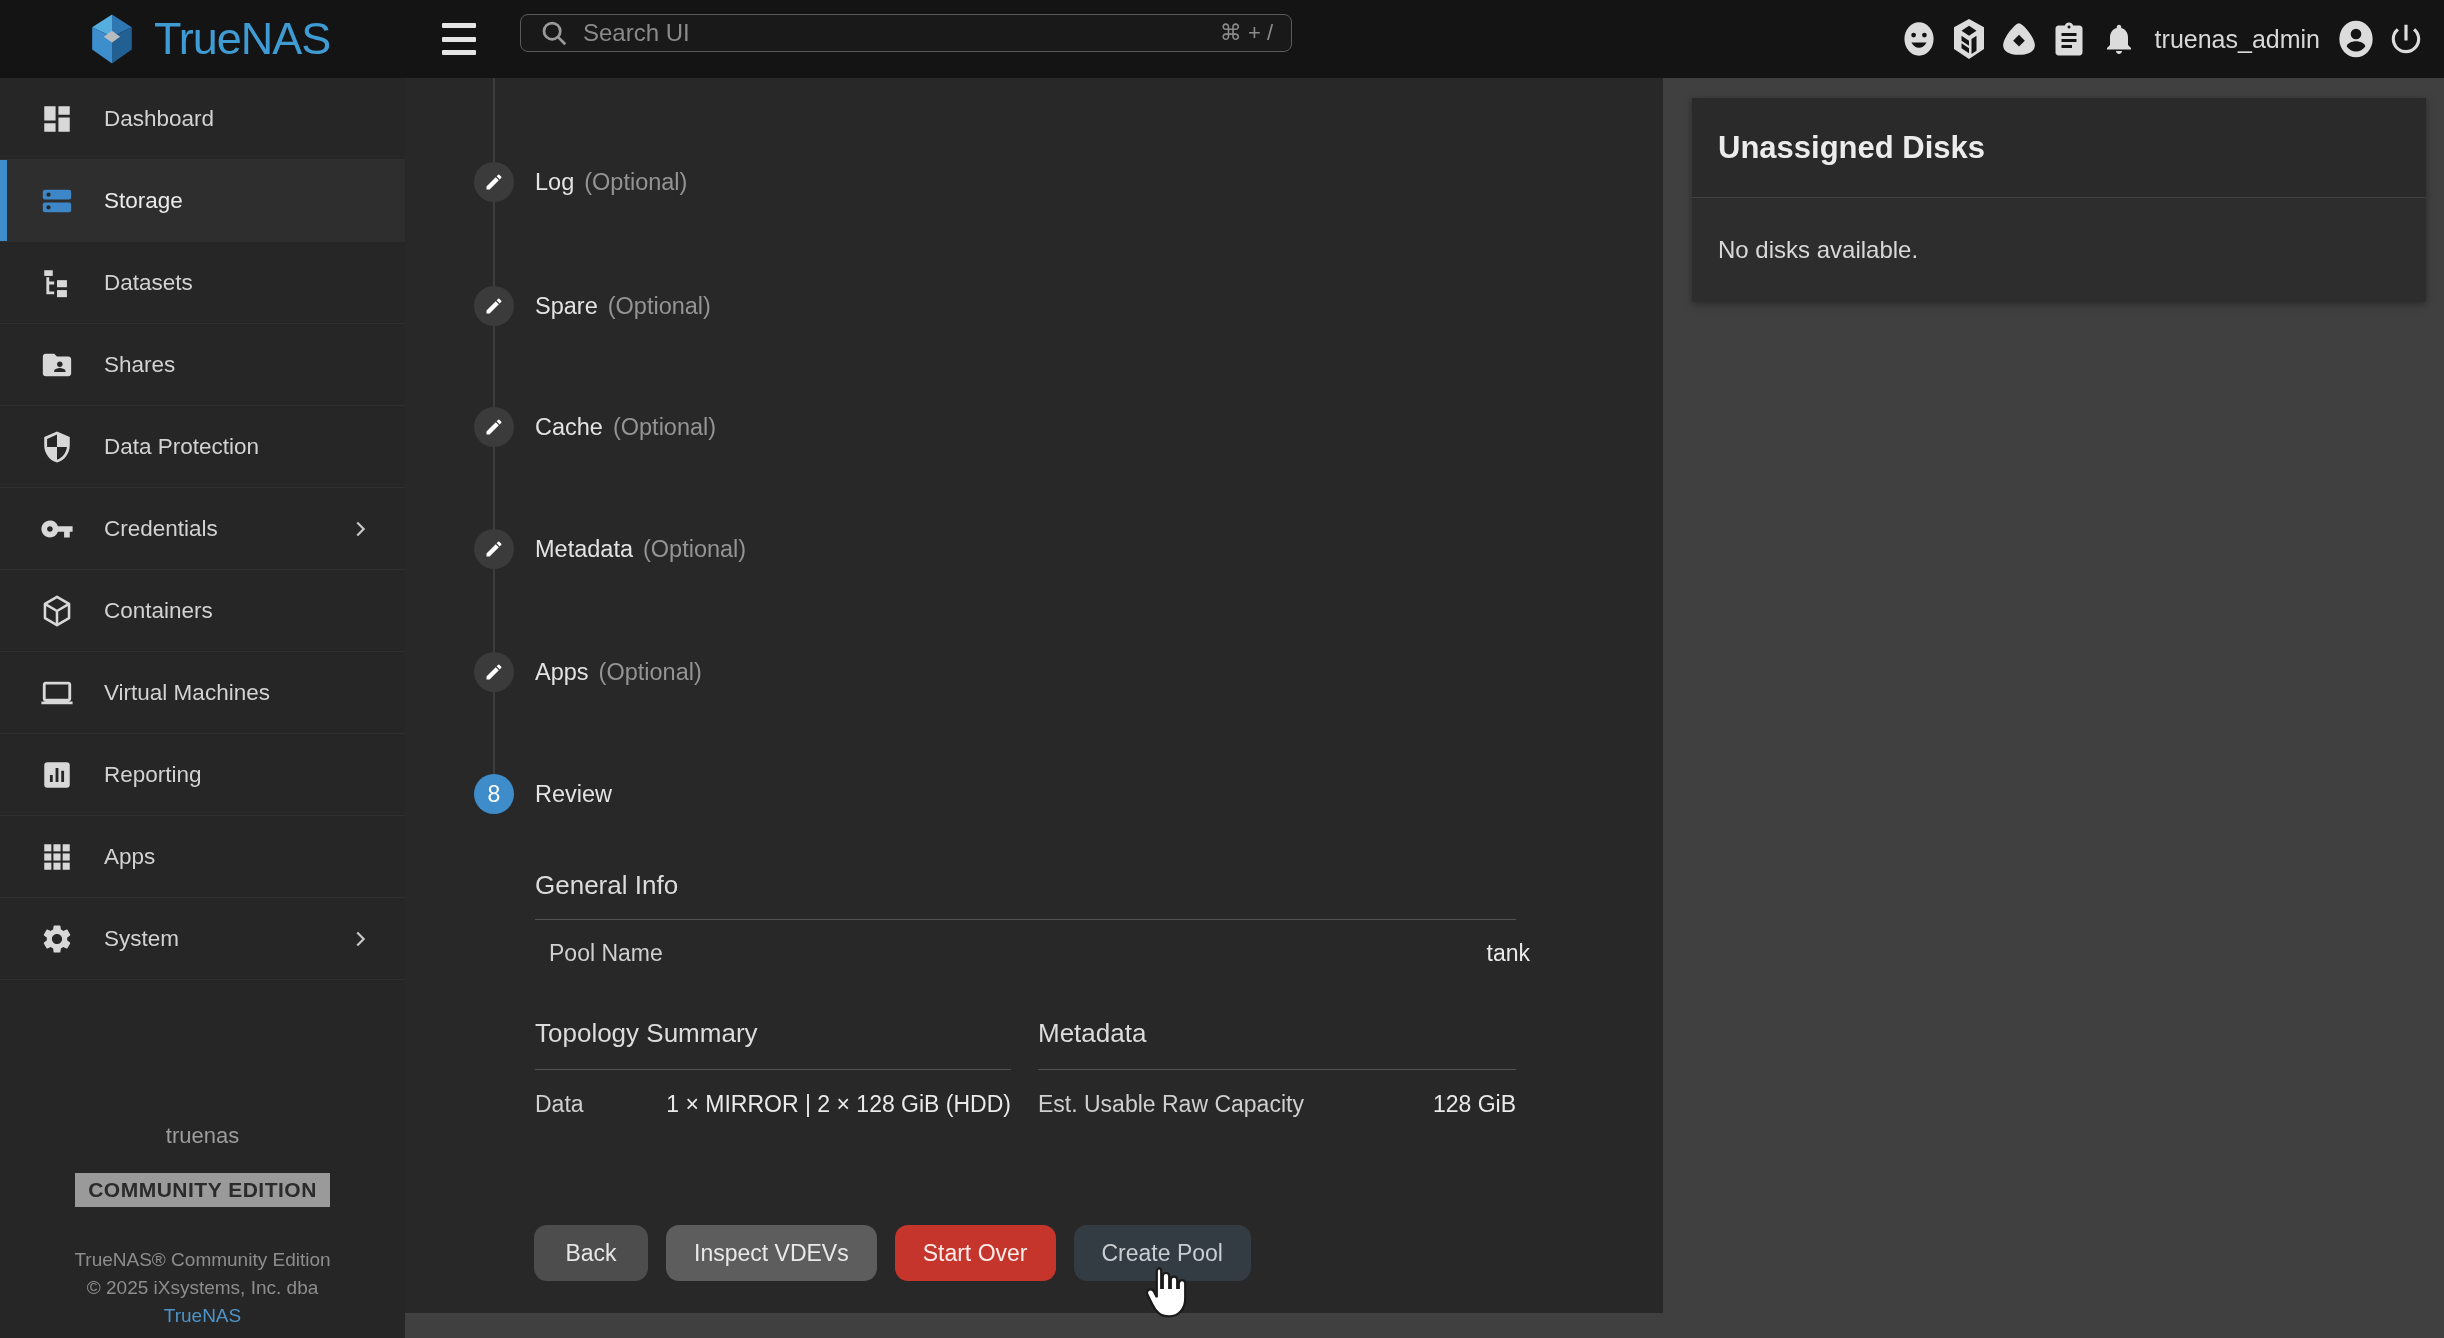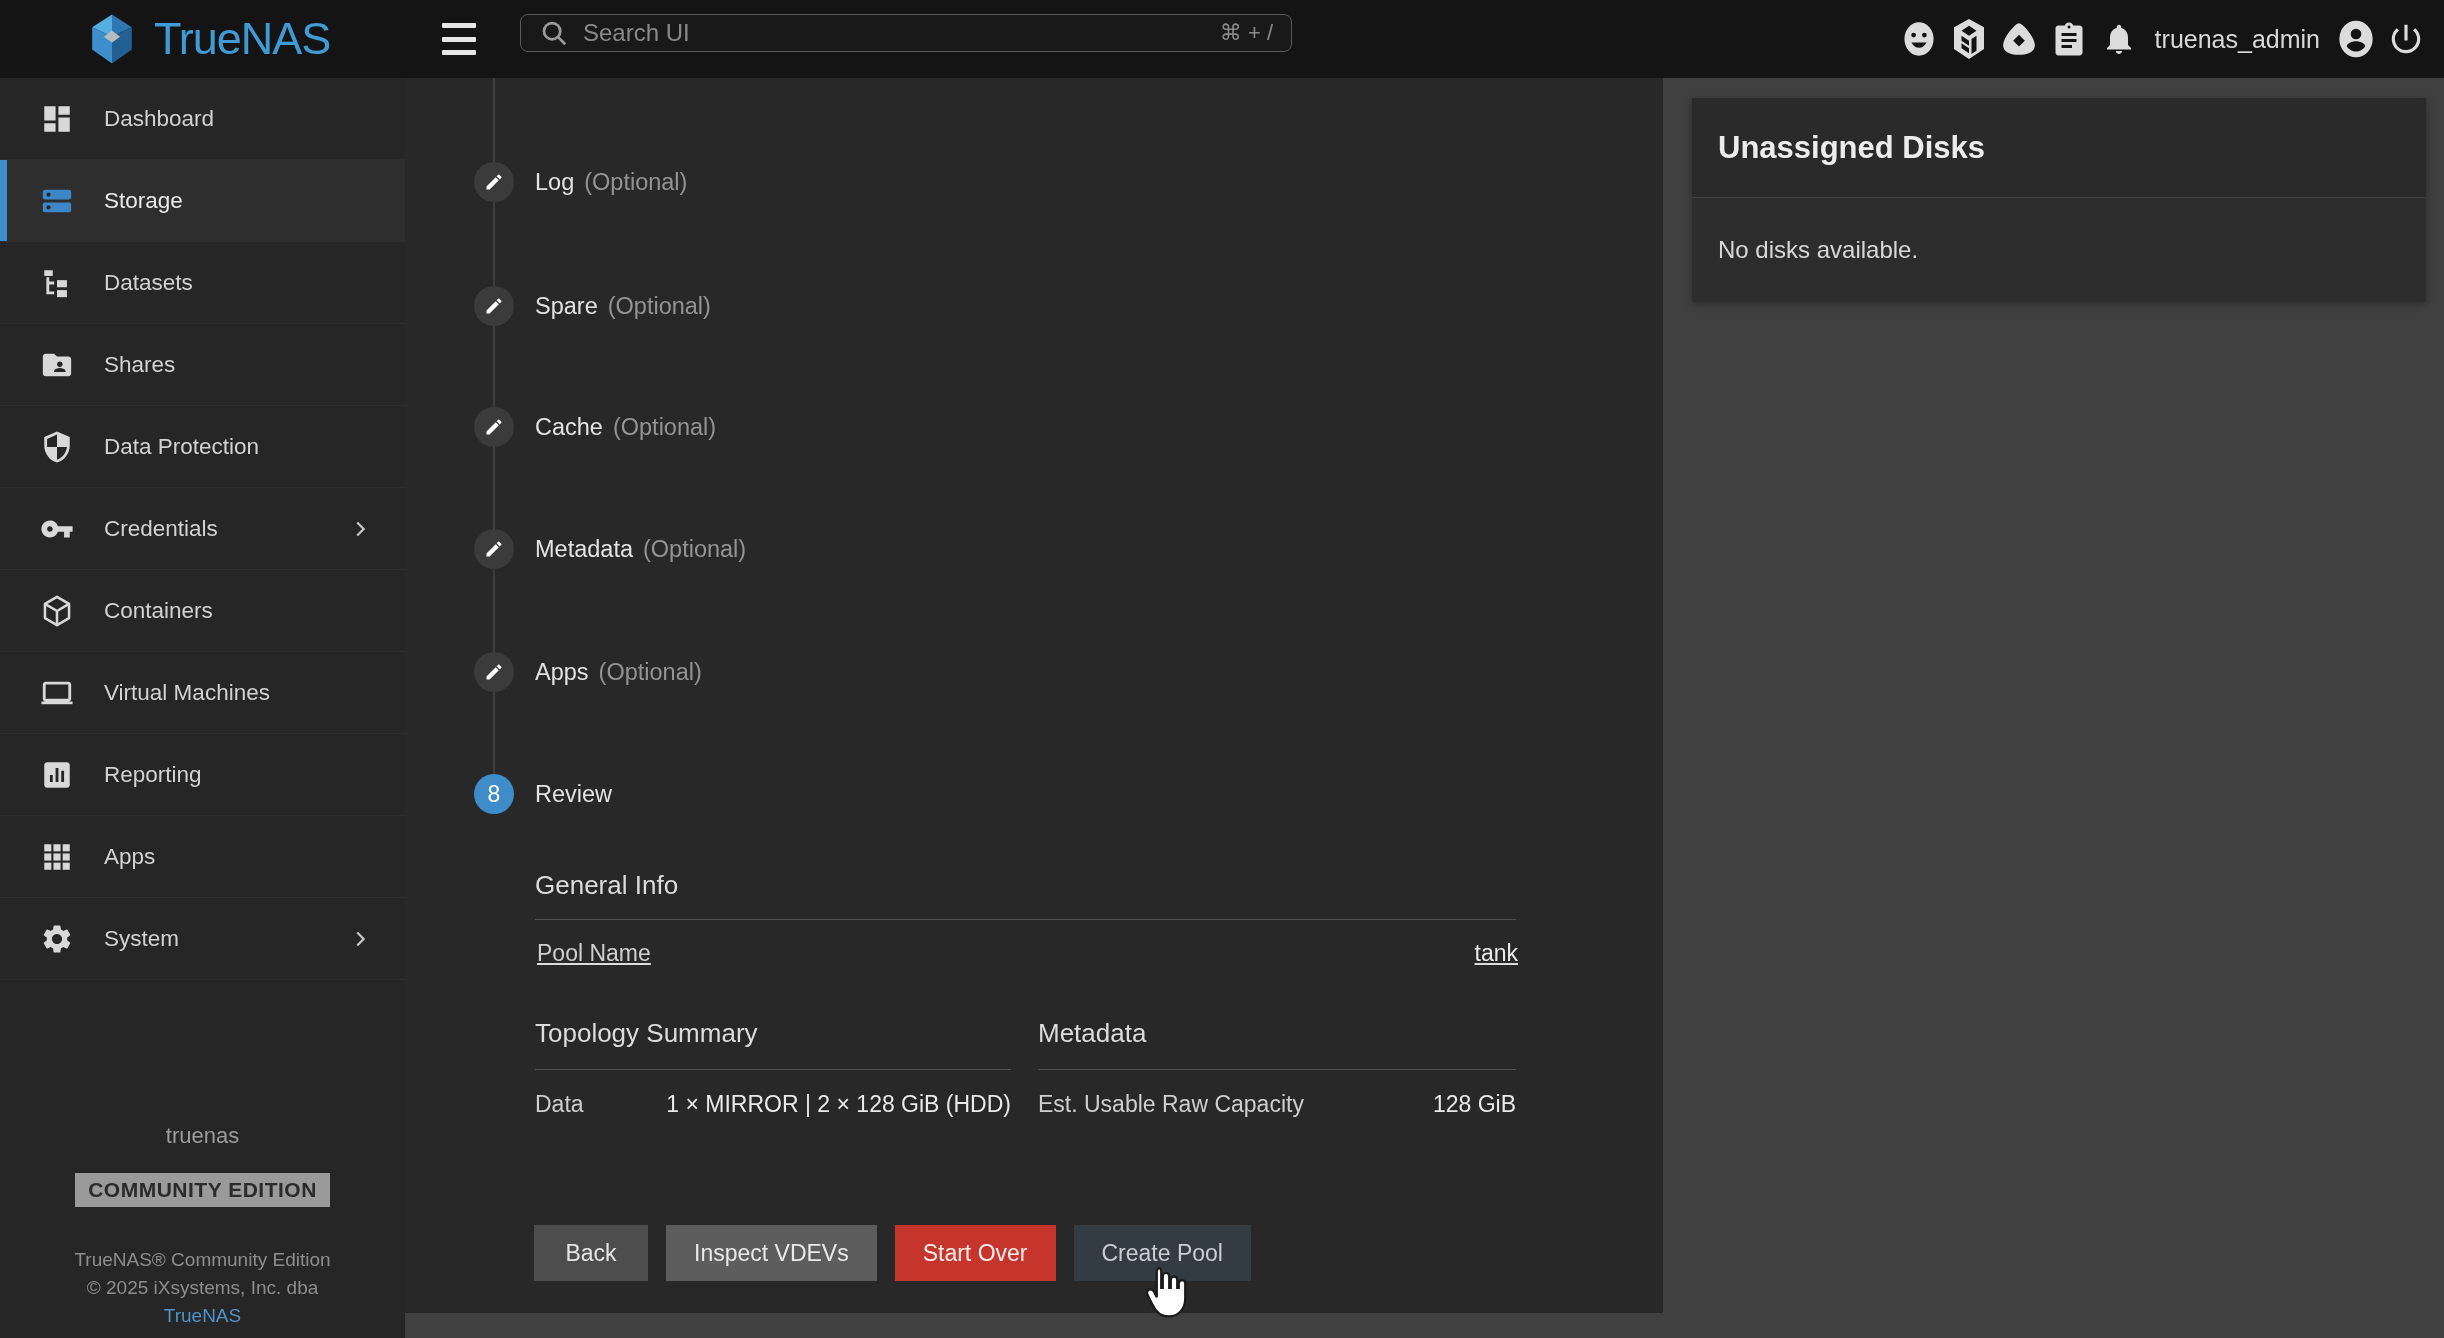--- a/index.html
+++ b/index.html
@@ -43,21 +43,21 @@
   .step-circle { position:absolute; left:69px; width:40px; height:40px; border-radius:50%; background:#3b3b3b; display:flex; align-items:center; justify-content:center; }
   .step-circle.active { background:#3e8cc9; color:#ffffff; font-size:23px; }
   .step-label { position:absolute; left:130px; font-size:23.5px; font-weight:500; color:#e3e3e3; white-space:nowrap; }
   .step-label .opt { font-weight:400; color:#949494; margin-left:10px; }
   .section-heading { position:absolute; font-size:26px; color:#dcdcdc; }
   .divider { position:absolute; height:1px; background:#535353; }
   .kv-row { position:absolute; display:flex; justify-content:space-between; font-size:23px; }
   .kv-row .k { color:#cfcfcf; }
   .kv-row .v { color:#eaeaea; text-align:right; }
   .btn-row { position:absolute; left:129px; top:1147px; display:flex; gap:18px; }
-  .btn { height:56px; border:none; border-radius:0; font-family:inherit; font-size:23px; display:flex; align-items:center; justify-content:center; padding:0 28px; cursor:pointer; white-space:nowrap; }
+  .btn { height:56px; border:none; border-radius:13px; font-family:inherit; font-size:23px; display:flex; align-items:center; justify-content:center; padding:0 28px; cursor:pointer; white-space:nowrap; }
   .btn-back { background:#4d4d4d; color:#e6e6e6; min-width:114px; }
   .btn-inspect { background:#5d5d5d; color:#e9e9e9; min-width:184px; }
   .btn-red { background:#c5352b; color:#fcecea; min-width:147px; }
   .btn-dark { background:#343c43; color:#c8ced2; min-width:162px; }
   
   .right-card { position:absolute; left:1692px; top:98px; width:734px; box-shadow:0 2px 8px rgba(0,0,0,.35); }
   .rc-header { height:100px; background:#2a2a2a; display:flex; align-items:center; padding-left:26px; border-bottom:1px solid #404040; }
   .rc-title { font-size:31px; font-weight:700; color:#ececec; }
   .rc-body { height:104px; background:#2d2d2d; display:flex; align-items:center; padding-left:26px; }
   .rc-empty { font-size:24px; color:#d8d8d8; }
@@ -320,21 +320,21 @@
       </span>
       <span class="step-label"><span>Apps</span><span class="opt">(Optional)</span></span>
     </div>
     <div class="step" style="top:696px;">
       <span class="step-circle active">8</span>
       <span class="step-label"><span>Review</span></span>
     </div>
 
     <div class="section-heading" style="left:130px; top:792px;">General Info</div>
     <div class="divider" style="left:130px; top:841px; width:981px;"></div>
-    <div class="kv-row" style="left:132px; top:862px; width:981px;text-decoration:underline;">
+    <div class="kv-row" style="left:144px; top:862px; width:981px;">
       <span class="k">Pool Name</span>
       <span class="v">tank</span>
     </div>
 
     <div class="section-heading" style="left:130px; top:940px;">Topology Summary</div>
     <div class="divider" style="left:130px; top:991px; width:476px;"></div>
     <div class="kv-row" style="left:130px; top:1013px; width:476px;">
       <span class="k">Data</span>
       <span class="v">1 × MIRROR | 2 × 128 GiB (HDD)</span>
     </div>

